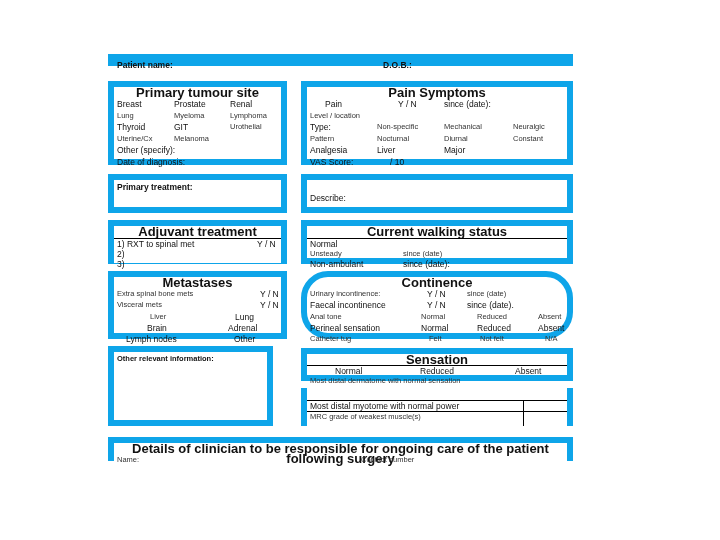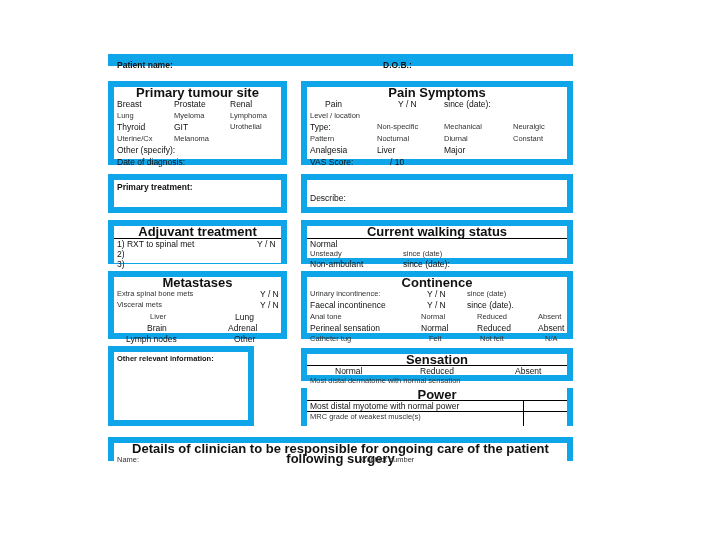--- a/index.html
+++ b/index.html
@@ -94,21 +94,21 @@
   <span class="t sm" style="left:3px;top:23px;">Visceral mets</span>
   <span class="t" style="left:146px;top:23px;">Y / N</span>
   <span class="t sm" style="left:36px;top:35px;">Liver</span>
   <span class="t" style="left:121px;top:35px;">Lung</span>
   <span class="t" style="left:33px;top:46px;">Brain</span>
   <span class="t" style="left:114px;top:46px;">Adrenal</span>
   <span class="t" style="left:12px;top:57px;">Lymph nodes</span>
   <span class="t" style="left:120px;top:57px;">Other</span>
 </div>
 
-<div class="box" style="left:301px;top:271px;width:272px;height:68px;">
+<div class="box" style="left:301px;top:271px;width:272px;height:68px;border-radius:27px;">
   <div class="hdr" style="top:1px;">Continence</div>
   <span class="t sm" style="left:3px;top:12px;">Urinary incontinence:</span>
   <span class="t" style="left:120px;top:12px;">Y / N</span>
   <span class="t sm" style="left:160px;top:12px;">since (date)</span>
   <span class="t" style="left:3px;top:23px;">Faecal incontinence</span>
   <span class="t" style="left:120px;top:23px;">Y / N</span>
   <span class="t" style="left:160px;top:23px;">since (date).</span>
   <span class="t sm" style="left:3px;top:35px;">Anal tone</span>
   <span class="t sm" style="left:114px;top:35px;">Normal</span>
   <span class="t sm" style="left:170px;top:35px;">Reduced</span>
@@ -116,35 +116,34 @@
   <span class="t" style="left:3px;top:46px;">Perineal sensation</span>
   <span class="t" style="left:114px;top:46px;">Normal</span>
   <span class="t" style="left:170px;top:46px;">Reduced</span>
   <span class="t" style="left:231px;top:46px;">Absent</span>
   <span class="t sm" style="left:3px;top:57px;">Catheter tug</span>
   <span class="t sm" style="left:122px;top:57px;">Felt</span>
   <span class="t sm" style="left:173px;top:57px;">Not felt</span>
   <span class="t sm" style="left:238px;top:57px;">N/A</span>
 </div>
 
-<div class="box" style="left:108px;top:346px;width:146px;height:80px;">
+<div class="box" style="left:108px;top:346px;width:165px;height:80px;">
   <span class="t b sm" style="left:3px;top:2px;color:#111;">Other relevant information:</span>
 </div>
 
 <div class="box" style="left:301px;top:348px;width:272px;height:33px;">
   <div class="hdr" style="top:1px;">Sensation</div>
   <div class="hl" style="top:11px;"></div>
   <span class="t" style="left:28px;top:12px;">Normal</span>
   <span class="t" style="left:113px;top:12px;">Reduced</span>
   <span class="t" style="left:208px;top:12px;">Absent</span>
   <span class="t sm" style="left:3px;top:22px;">Most distal dermatome with normal sensation</span>
 </div>
 
 <div class="box" style="left:301px;top:388px;width:272px;height:38px;border-bottom:none;border-top:none;">
-  <div class="hdr" style="top:2px;">Power</div>
   <div class="hl" style="top:12px;"></div>
   <div class="hl" style="top:23px;"></div>
   <div class="vl" style="left:216px;top:12px;"></div>
   <span class="t" style="left:3px;top:13px;">Most distal myotome with normal power</span>
   <span class="t sm" style="left:3px;top:24px;">MRC grade of weakest muscle(s)</span>
 </div>
 
 <div class="box" style="left:108px;top:437px;width:465px;height:24px;border-bottom:none;">
   <div class="hdr" style="top:1px;">Details of clinician to be responsible for ongoing care of the patient following surgery</div>
   <span class="t sm" style="left:3px;top:12px;">Name:</span>

